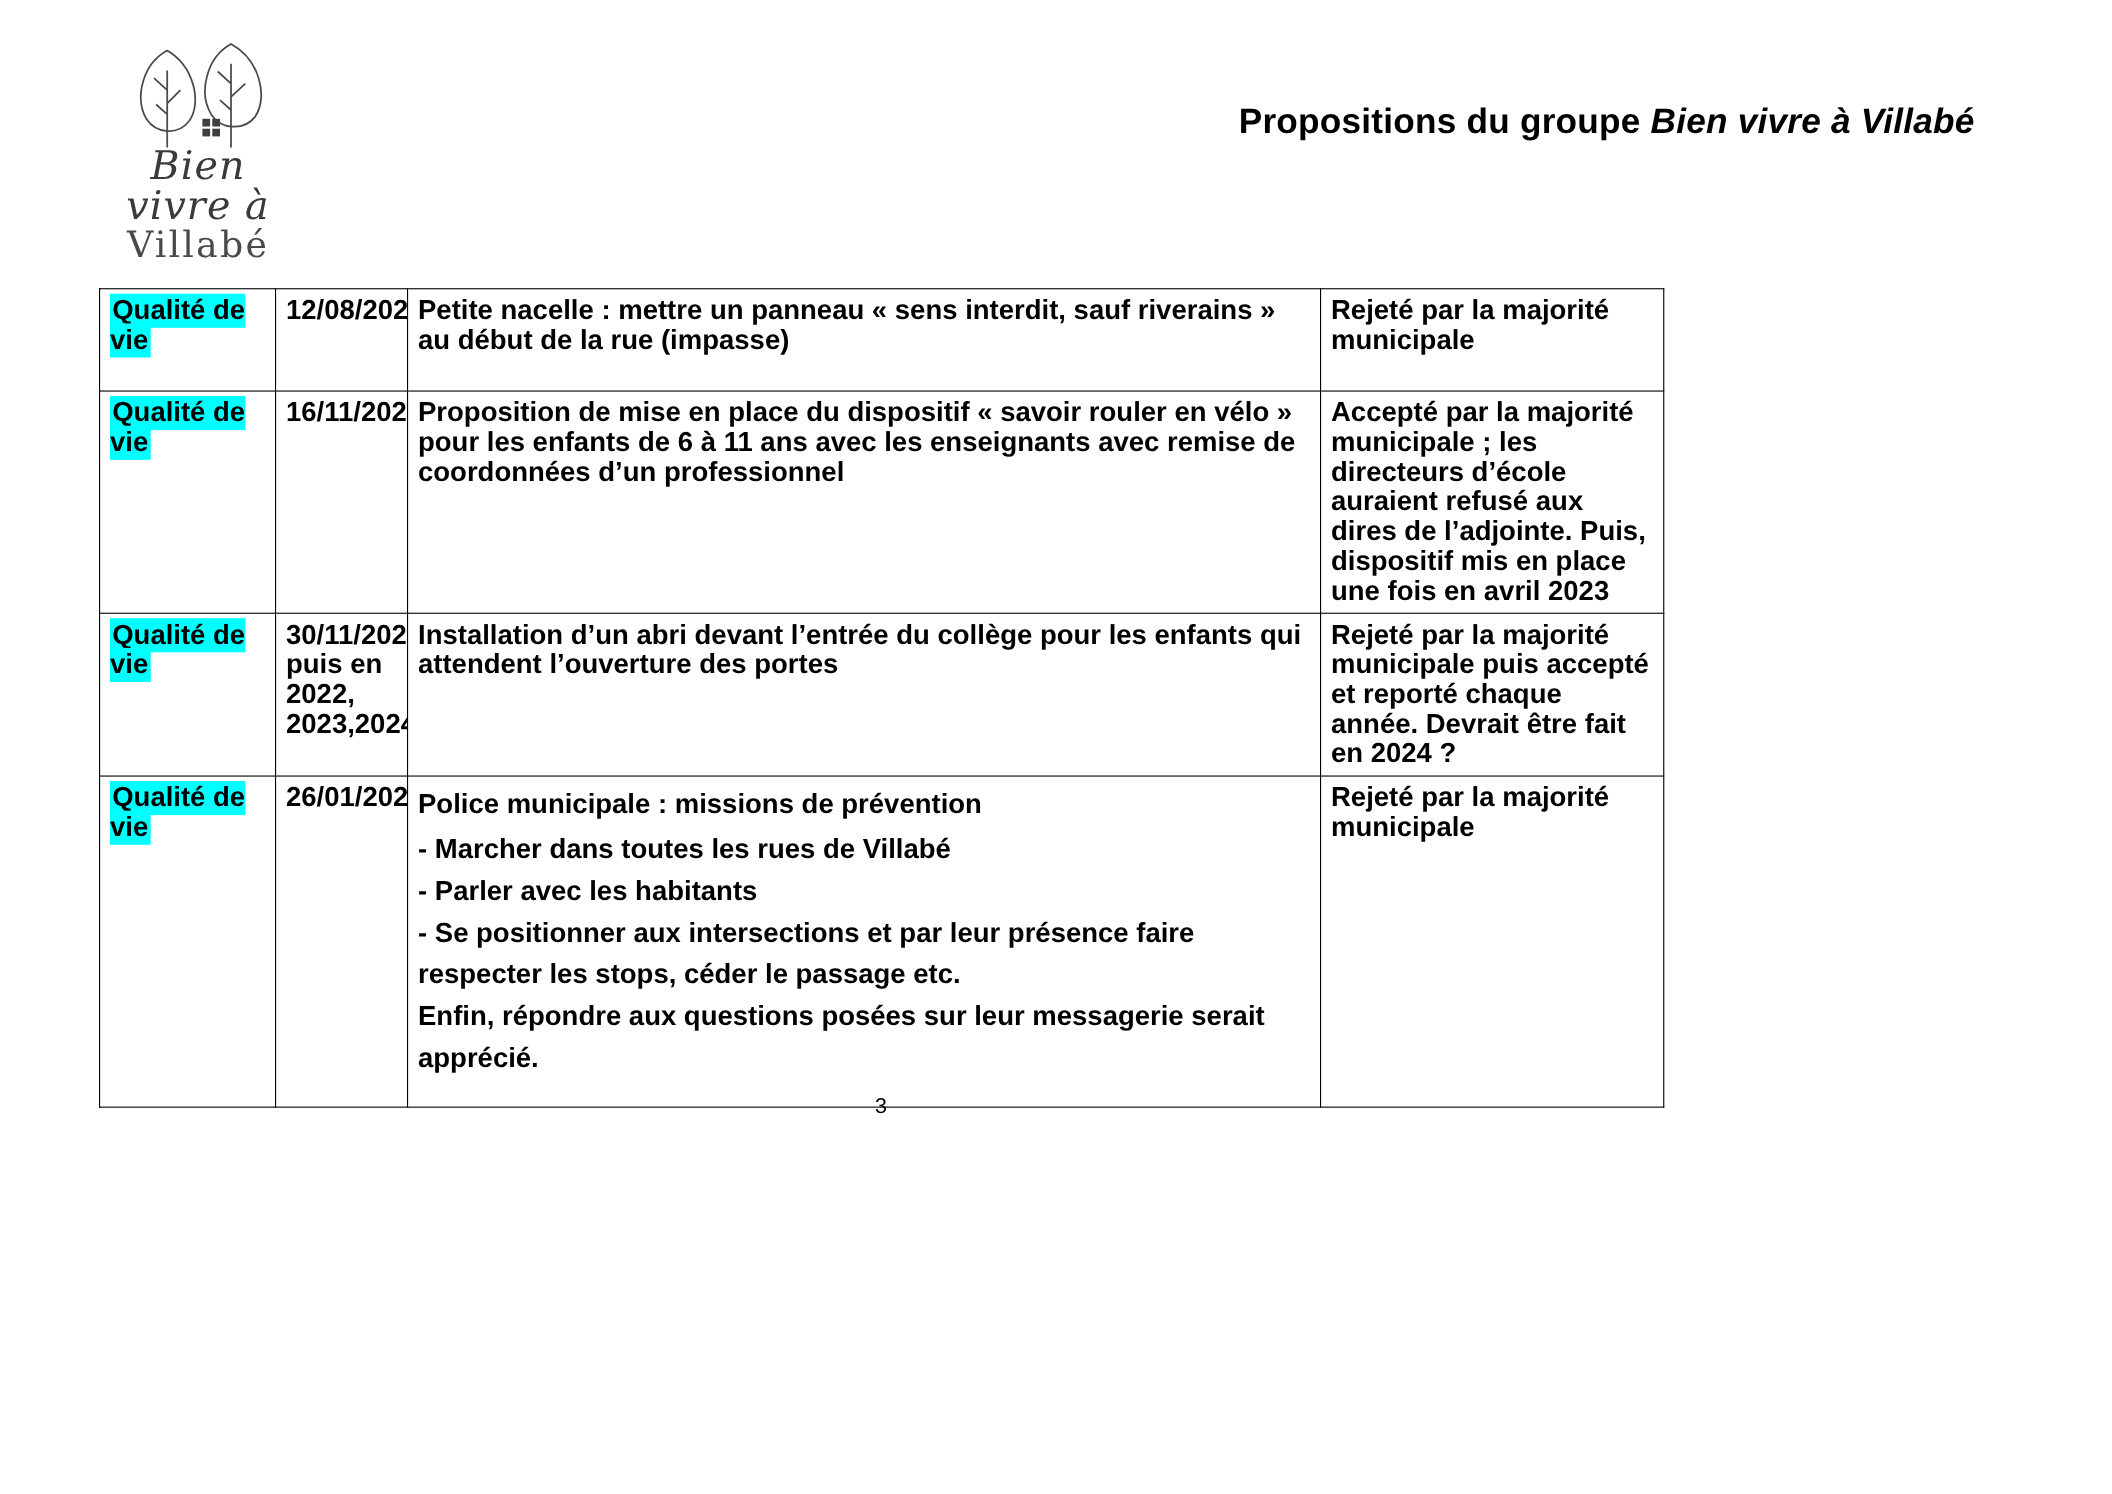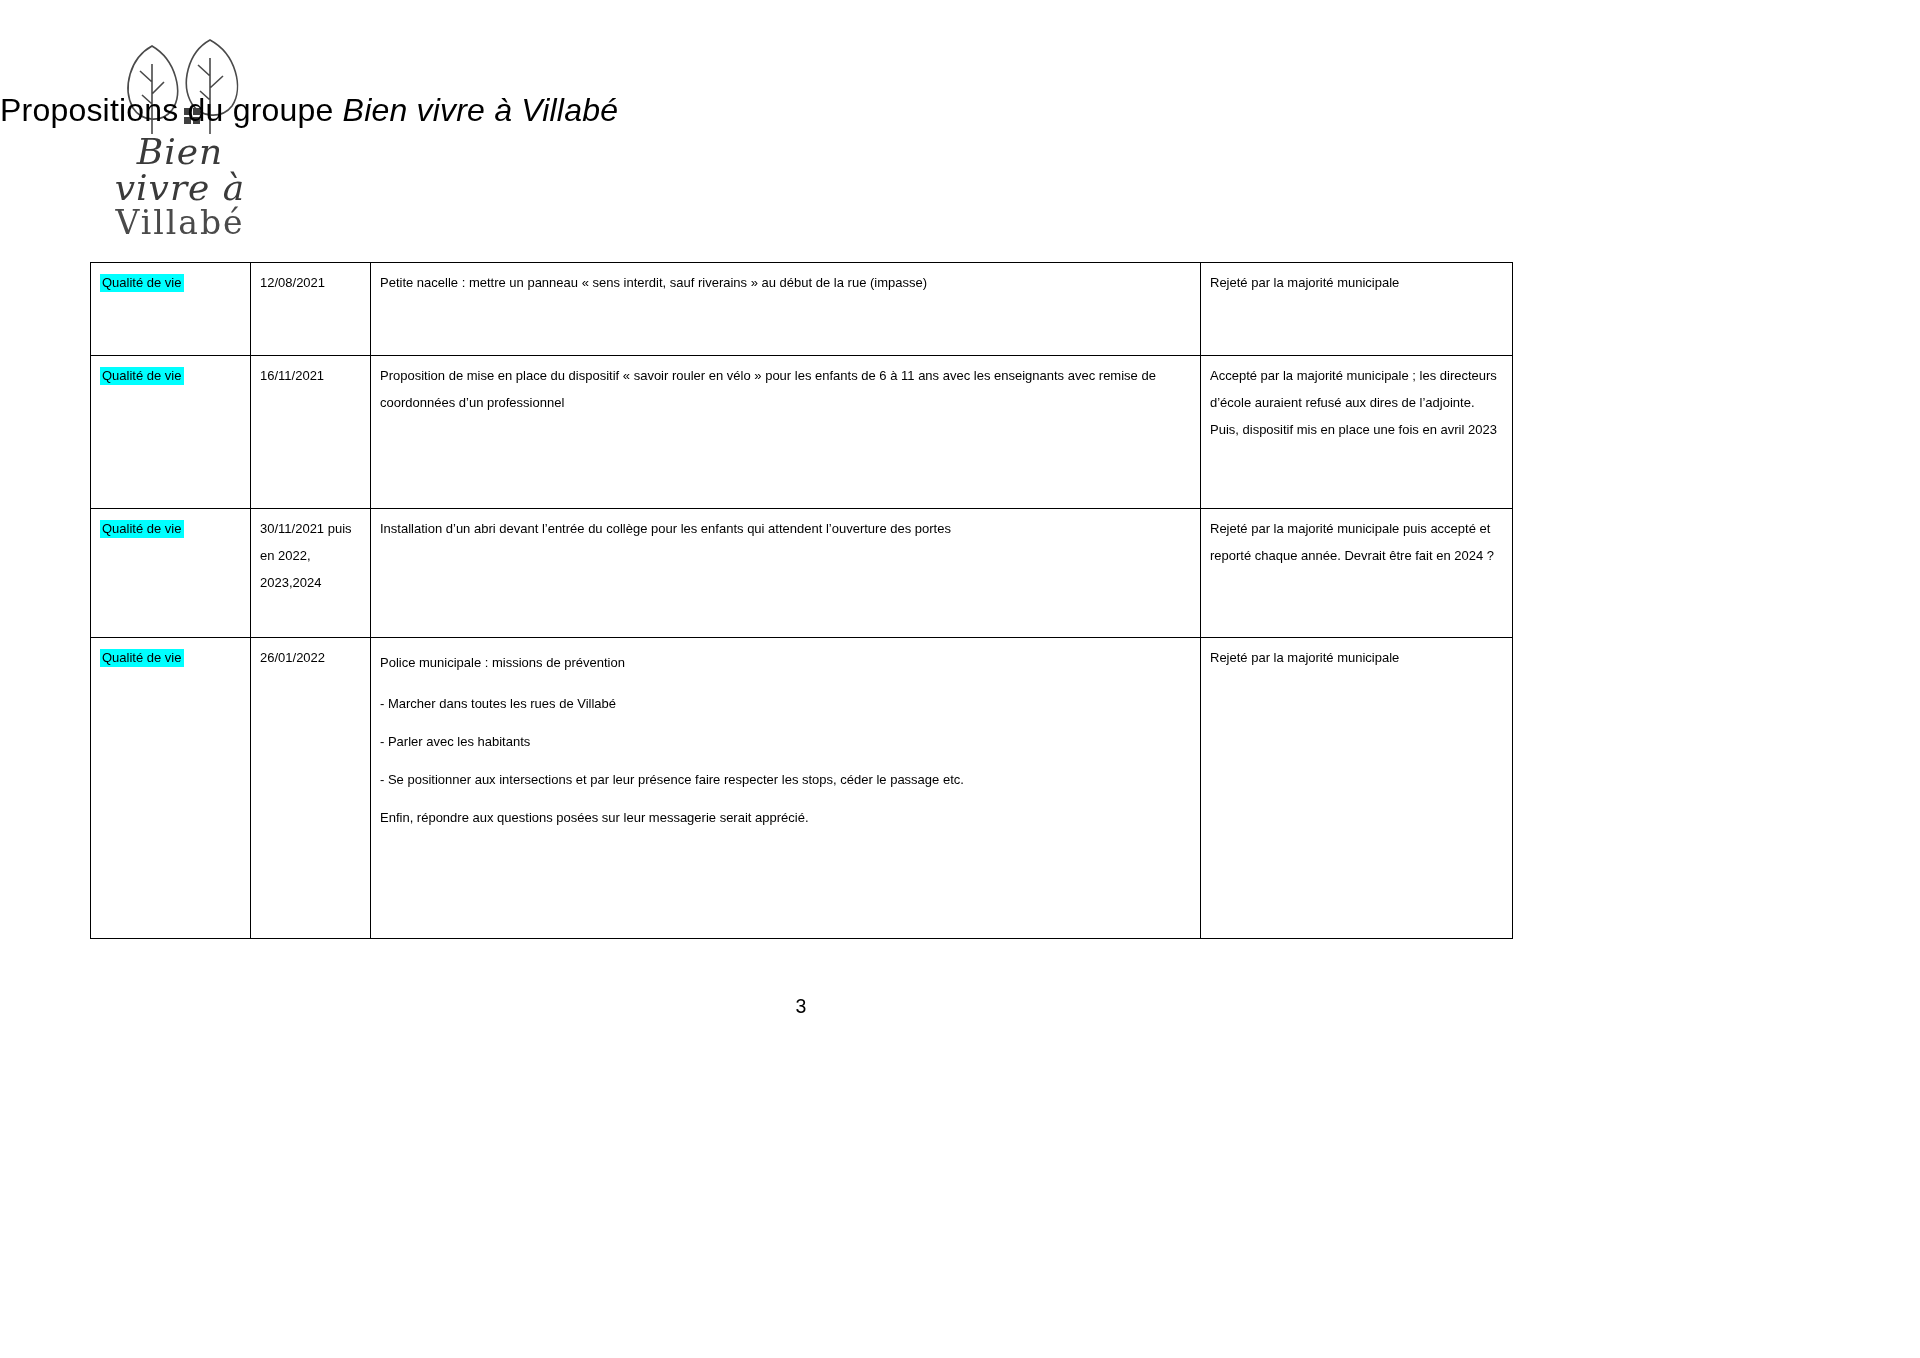--- a/index.html
+++ b/index.html
@@ -41,37 +41,38 @@
     letter-spacing: 2px;
     text-align: center;
   }
 
   
   .title-wrap {
     position: absolute;
     left: 0;
     top: 92px;
     width: 1795px;
-    text-align: left;
+    text-align: right;
     font-size: 32px;
-    font-weight: normal;
+    font-weight: bold;
     letter-spacing: 0.2px;
   }
   .title-italic { font-style: italic; }
 
   
   table.props {
     position: absolute;
     left: 90px;
     top: 262px;
     width: 1422px;
     border-collapse: collapse;
     table-layout: fixed;
-    font-size: 13px;
+    font-size: 25px;
     line-height: 27px;
+    font-weight: bold;
   }
   table.props td {
     border: 1.4px solid #000000;
     vertical-align: top;
     padding: 6px 9px 6px 9px;
     overflow: hidden;
   }
   col.c-cat    { width: 160px; }
   col.c-date   { width: 120px; }
   col.c-prop   { width: 830px; }

